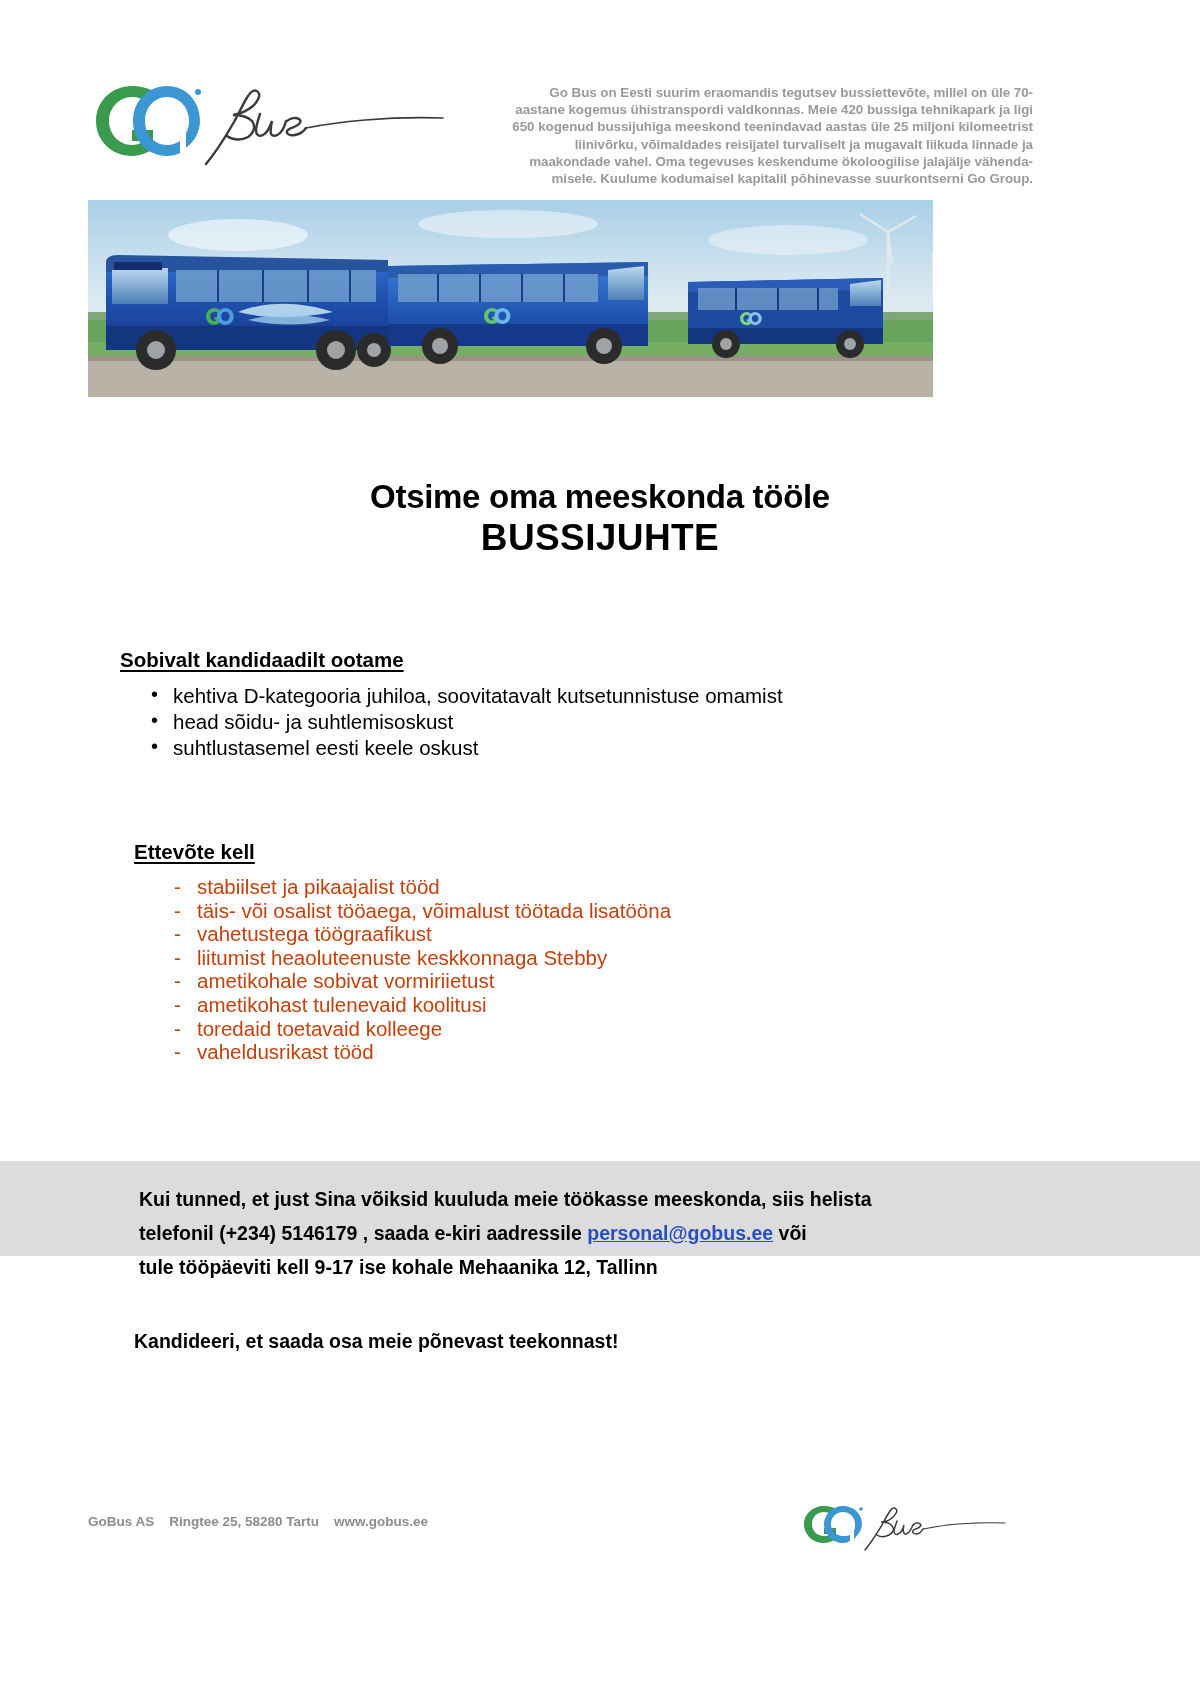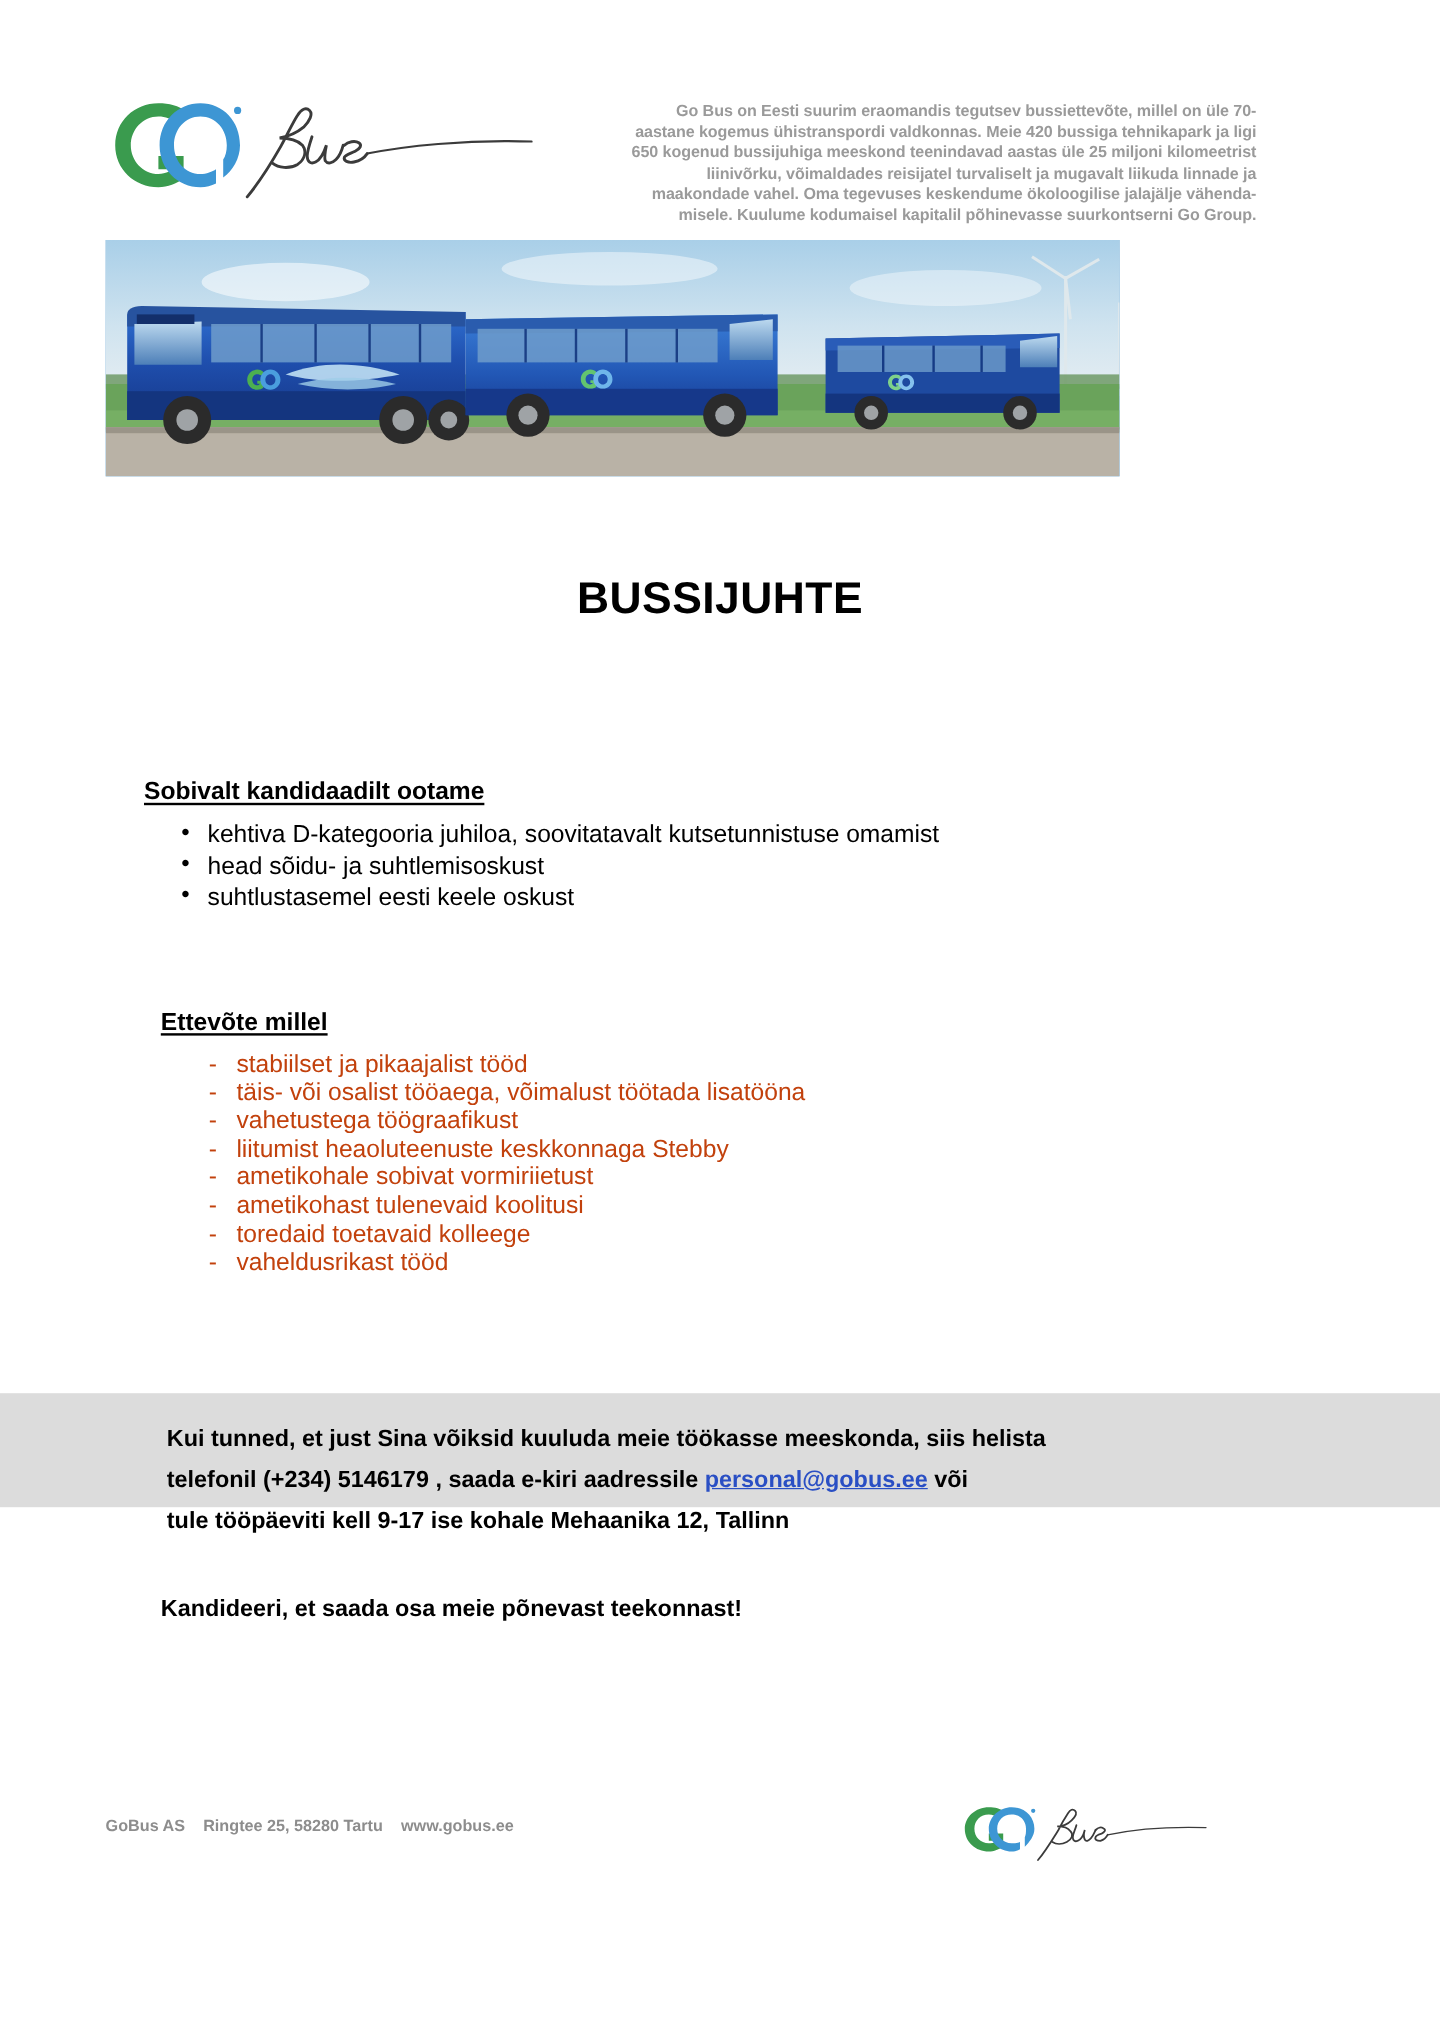--- a/index.html
+++ b/index.html
@@ -44,21 +44,20 @@
     position: absolute;
     left: 505px;
     top: 84px;
     width: 528px;
     text-align: right;
     font-size: 13.4px;
     line-height: 17.2px;
     font-weight: bold;
     color: #9a9a9a;
     letter-spacing: -0.05px;
-    margin-left: 14px;
   }
 
   
   .photo {
     position: absolute;
     left: 88px;
     top: 200px;
     width: 845px;
     height: 197px;
     overflow: hidden;
@@ -358,32 +357,33 @@
         <rect x="600" y="128" width="195" height="16" fill="#14357f"></rect>
         <circle cx="638" cy="144" r="14" fill="#2b2b2b"></circle>
         <circle cx="638" cy="144" r="6" fill="#9fa3a6"></circle>
         <circle cx="762" cy="144" r="14" fill="#2b2b2b"></circle>
         <circle cx="762" cy="144" r="6" fill="#9fa3a6"></circle>
       </g>
     </svg>
   </div>
 
   <div class="headline">
+    <span class="hl">Otsime oma meeskonda tööle</span>
     <span class="hl3">BUSSIJUHTE</span>
   </div>
 
   <div class="section-title" id="sec-candidate">Sobivalt kandidaadilt ootame</div>
 
   <ul class="bullet-list">
     <li>kehtiva D-kategooria juhiloa, soovitatavalt kutsetunnistuse omamist</li>
     <li>head sõidu- ja suhtlemisoskust</li>
     <li>suhtlustasemel eesti keele oskust</li>
   </ul>
 
-  <div class="section-title" id="sec-offer">Ettevõte millel</div>
+  <div class="section-title" id="sec-offer">Ettevõte kell</div>
 
   <ul class="dash-list">
     <li>stabiilset ja pikaajalist tööd</li>
     <li>täis- või osalist tööaega, võimalust töötada lisatööna</li>
     <li>vahetustega töögraafikust</li>
     <li>liitumist heaoluteenuste keskkonnaga Stebby</li>
     <li>ametikohale sobivat vormiriietust</li>
     <li>ametikohast tulenevaid koolitusi</li>
     <li>toredaid toetavaid kolleege</li>
     <li>vaheldusrikast tööd</li>

